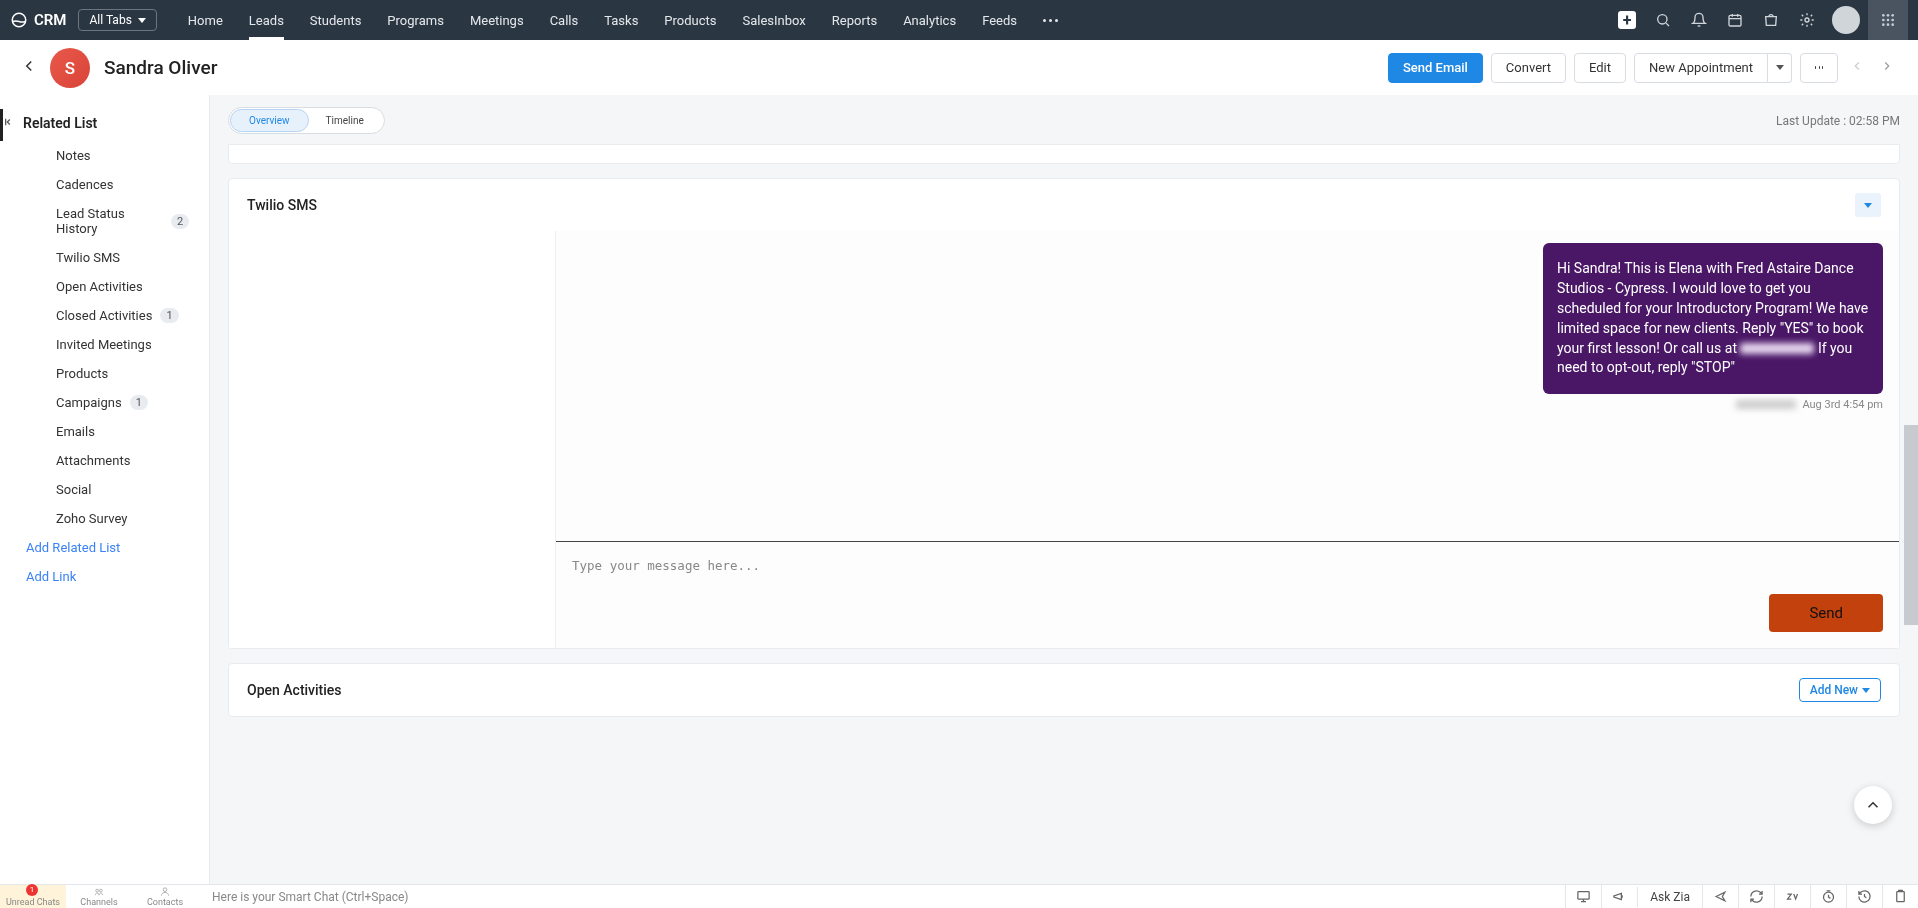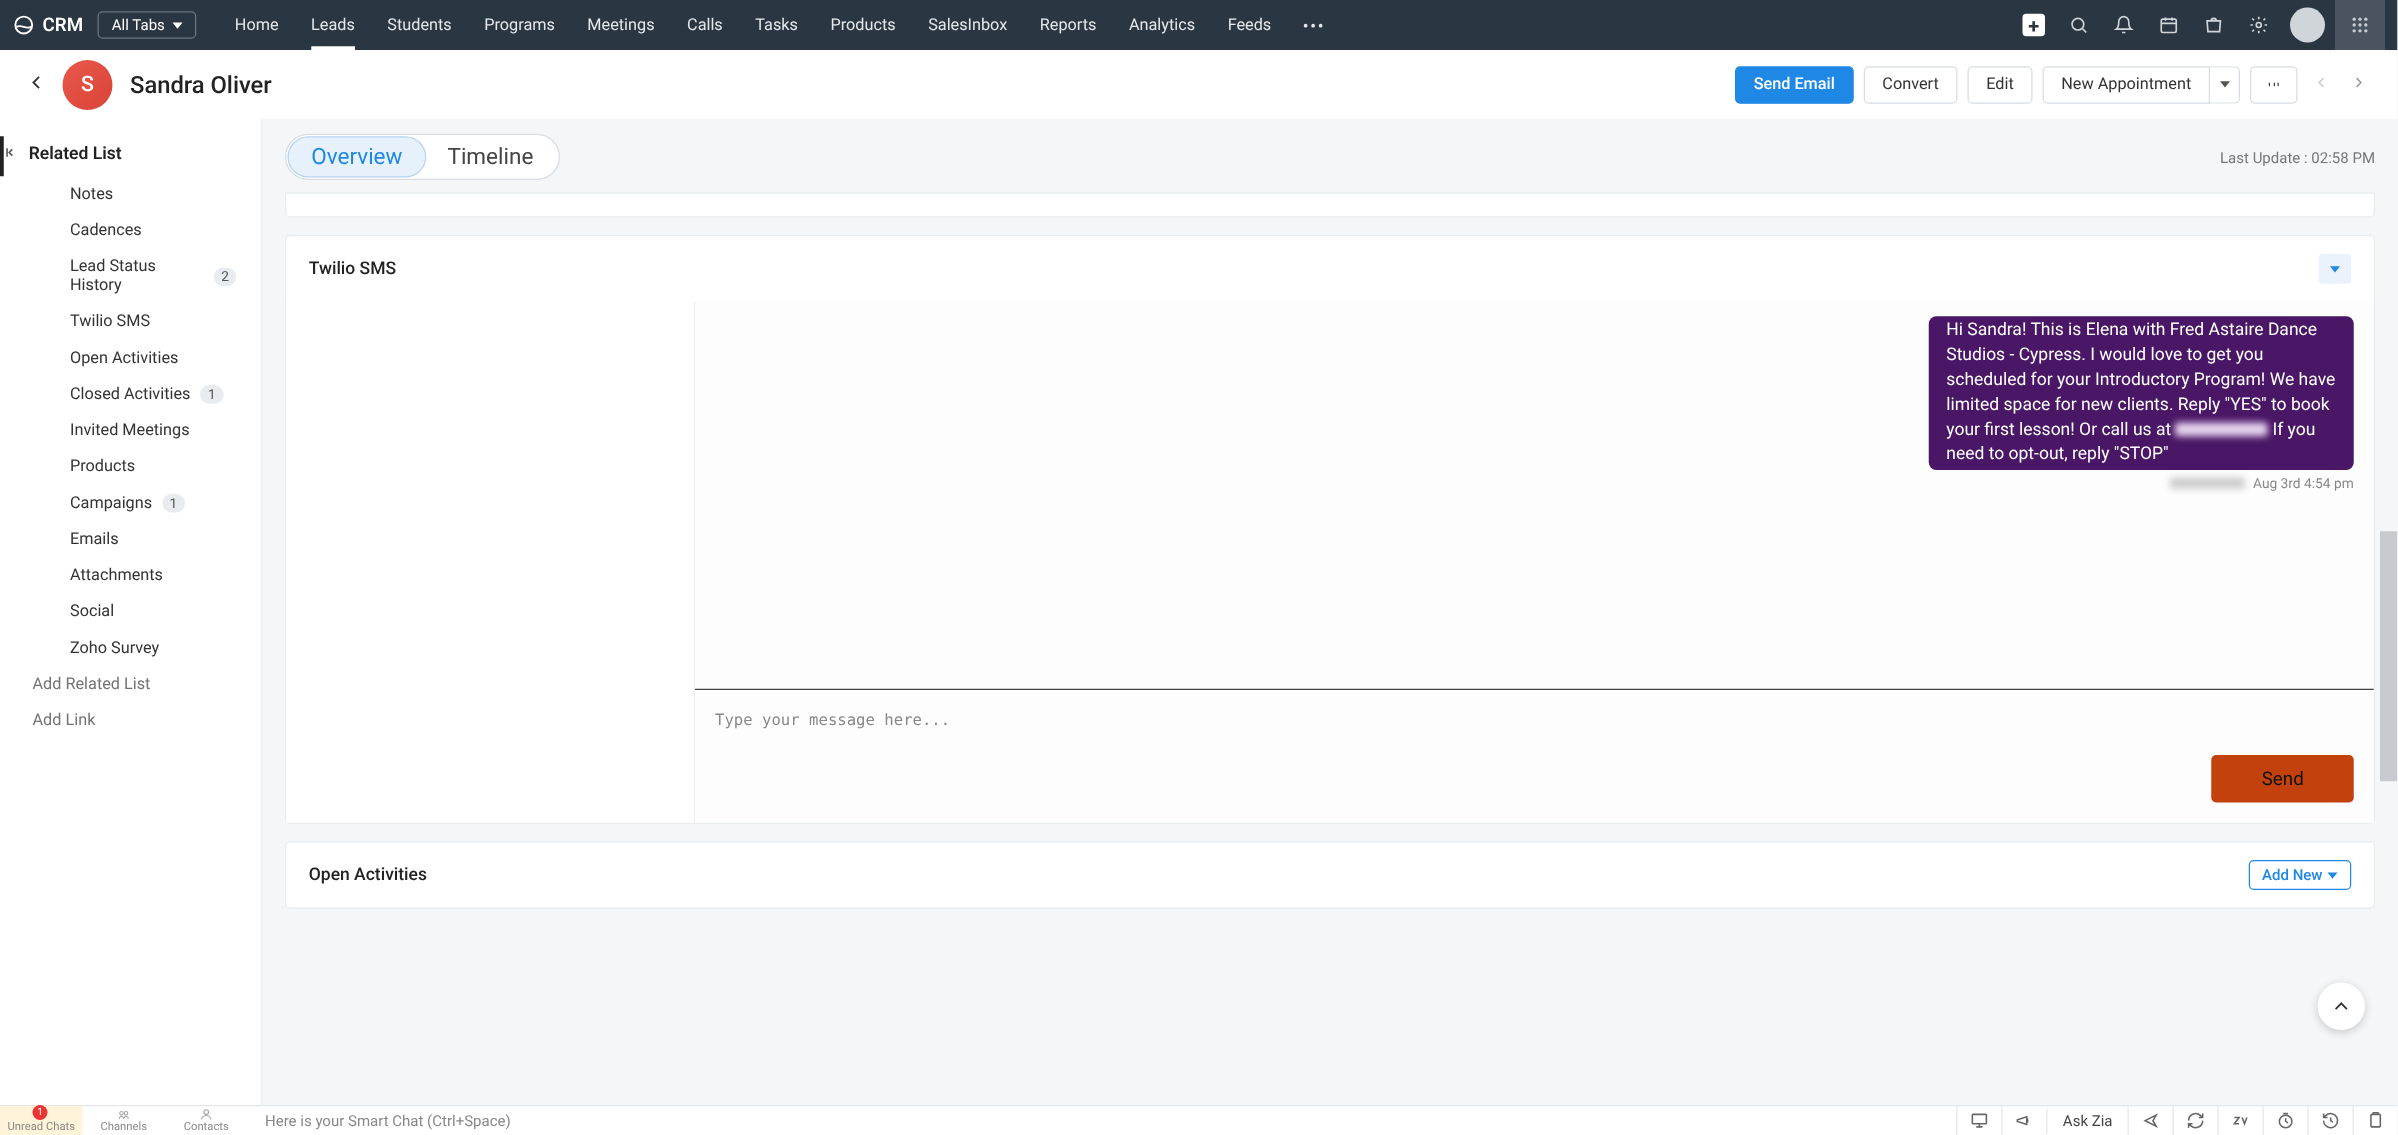--- a/index.html
+++ b/index.html
@@ -34,39 +34,39 @@
 .nav-arrow { color:#999; cursor:pointer; padding:0 4px; }
 .nav-arrow.disabled { color:#ccc; }
 
 .body { display:flex; height:calc(100% - 95px - 24px); }
 
 .sidebar { width:210px; background:#fff; border-right:1px solid #e8ecef; padding:14px 0; overflow-y:auto; position:relative; }
 .sb-group-title { font-size:14px; font-weight:600; color:#222; padding:6px 20px 10px; border-left:3px solid #222; display:flex; align-items:center; gap:6px; }
 .sb-collapse { position:absolute; left:4px; top:17px; cursor:pointer; }
 .sb-item { padding:7px 20px; font-size:13px; color:#333; cursor:pointer; display:flex; align-items:center; gap:8px;margin-left:36px; }
 .sb-badge { background:#e8ecf1; color:#555; font-size:11px; padding:1px 6px; border-radius:8px; min-width:18px; text-align:center; }
-.sb-link { color:#737373; font-size:13px; padding:7px 20px 7px 26px; cursor:pointer; }
+.sb-link { color:#3b82f6; font-size:13px; padding:7px 20px 7px 26px; cursor:pointer; }
 .sb-section-title { font-size:14px; font-weight:600; color:#222; padding:18px 20px 8px; }
 
 .main { flex:1; overflow-y:auto; position:relative; }
 .tabs { background:#f4f6f8; padding:12px 18px 10px; display:flex; align-items:center; justify-content:space-between; }
 .pill-group { background:#fff; border:1px solid #d8dde3; border-radius:20px; display:inline-flex; padding:2px; }
-.pill { padding:5px 18px; border-radius:18px; font-size:18px; color:#444; cursor:pointer; }
+.pill { padding:5px 18px; border-radius:18px; font-size:10px; color:#444; cursor:pointer; }
 .pill.active { background:#e7f1fc; color:#1f88e5; border:1px solid #b7d4f2; margin:-1px; }
 .last-update { font-size:12px; color:#777; }
 
 .card { background:#fff; border:1px solid #e8ecef; border-radius:4px; margin:0 18px 14px; }
 .card-stub { height:20px; border-radius:0 0 4px 4px; margin-top:0; }
 .card-head { padding:14px 18px; font-size:14px; font-weight:500; color:#222; display:flex; align-items:center; justify-content:space-between; }
 .card-head-btn { width:26px; height:24px; background:#eaf2fc; border-radius:3px; display:flex; align-items:center; justify-content:center; cursor:pointer; }
 .sms-body { display:flex; }
 .sms-left { width:327px; background:#fff; border-right:1px solid #eee; }
 .sms-right { flex:1; background:#fdfdfd; display:flex; flex-direction:column; }
 .sms-messages { flex:1; padding:12px 16px 6px; min-height:310px; }
-.msg-bubble { background:#4a1766; color:#fff; border-radius:6px; padding:2px 14px; font-size:14px; line-height:1.42; max-width:340px; margin-left:auto; }
+.msg-bubble { background:#4a1766; color:#fff; border-radius:6px; padding:16px 14px; font-size:14px; line-height:1.42; max-width:340px; margin-left:auto; }
 .msg-meta { text-align:right; font-size:11px; color:#888; margin-top:4px; display:flex; justify-content:flex-end; align-items:center; gap:6px; }
 .msg-redact { width:60px; height:9px; filter:blur(3px); background:#ccc; border-radius:2px; }
 .msg-redact-inline { display:inline-block; width:74px; height:11px; filter:blur(3px); background:#e6d5f0; border-radius:2px; vertical-align:middle; }
 .sms-compose { border-top:1px solid #444; padding:16px; }
 .sms-input { width:100%; border:none; outline:none; font-family:monospace; font-size:12.5px; color:#333; background:transparent; resize:none; height:22px; }
 .sms-input::placeholder { color:#888; }
 .sms-send { background:#c2410c; color:#111; font-size:15px; border:none; border-radius:4px; padding:10px 40px; float:right; margin-top:10px; cursor:pointer; }
 .clearfix::after { content:""; display:table; clear:both; }
 
 .addnew { border:1px solid #1f88e5; color:#1f88e5; background:#fff; font-size:12px; padding:4px 10px; border-radius:4px; display:flex; align-items:center; gap:4px; cursor:pointer; }

